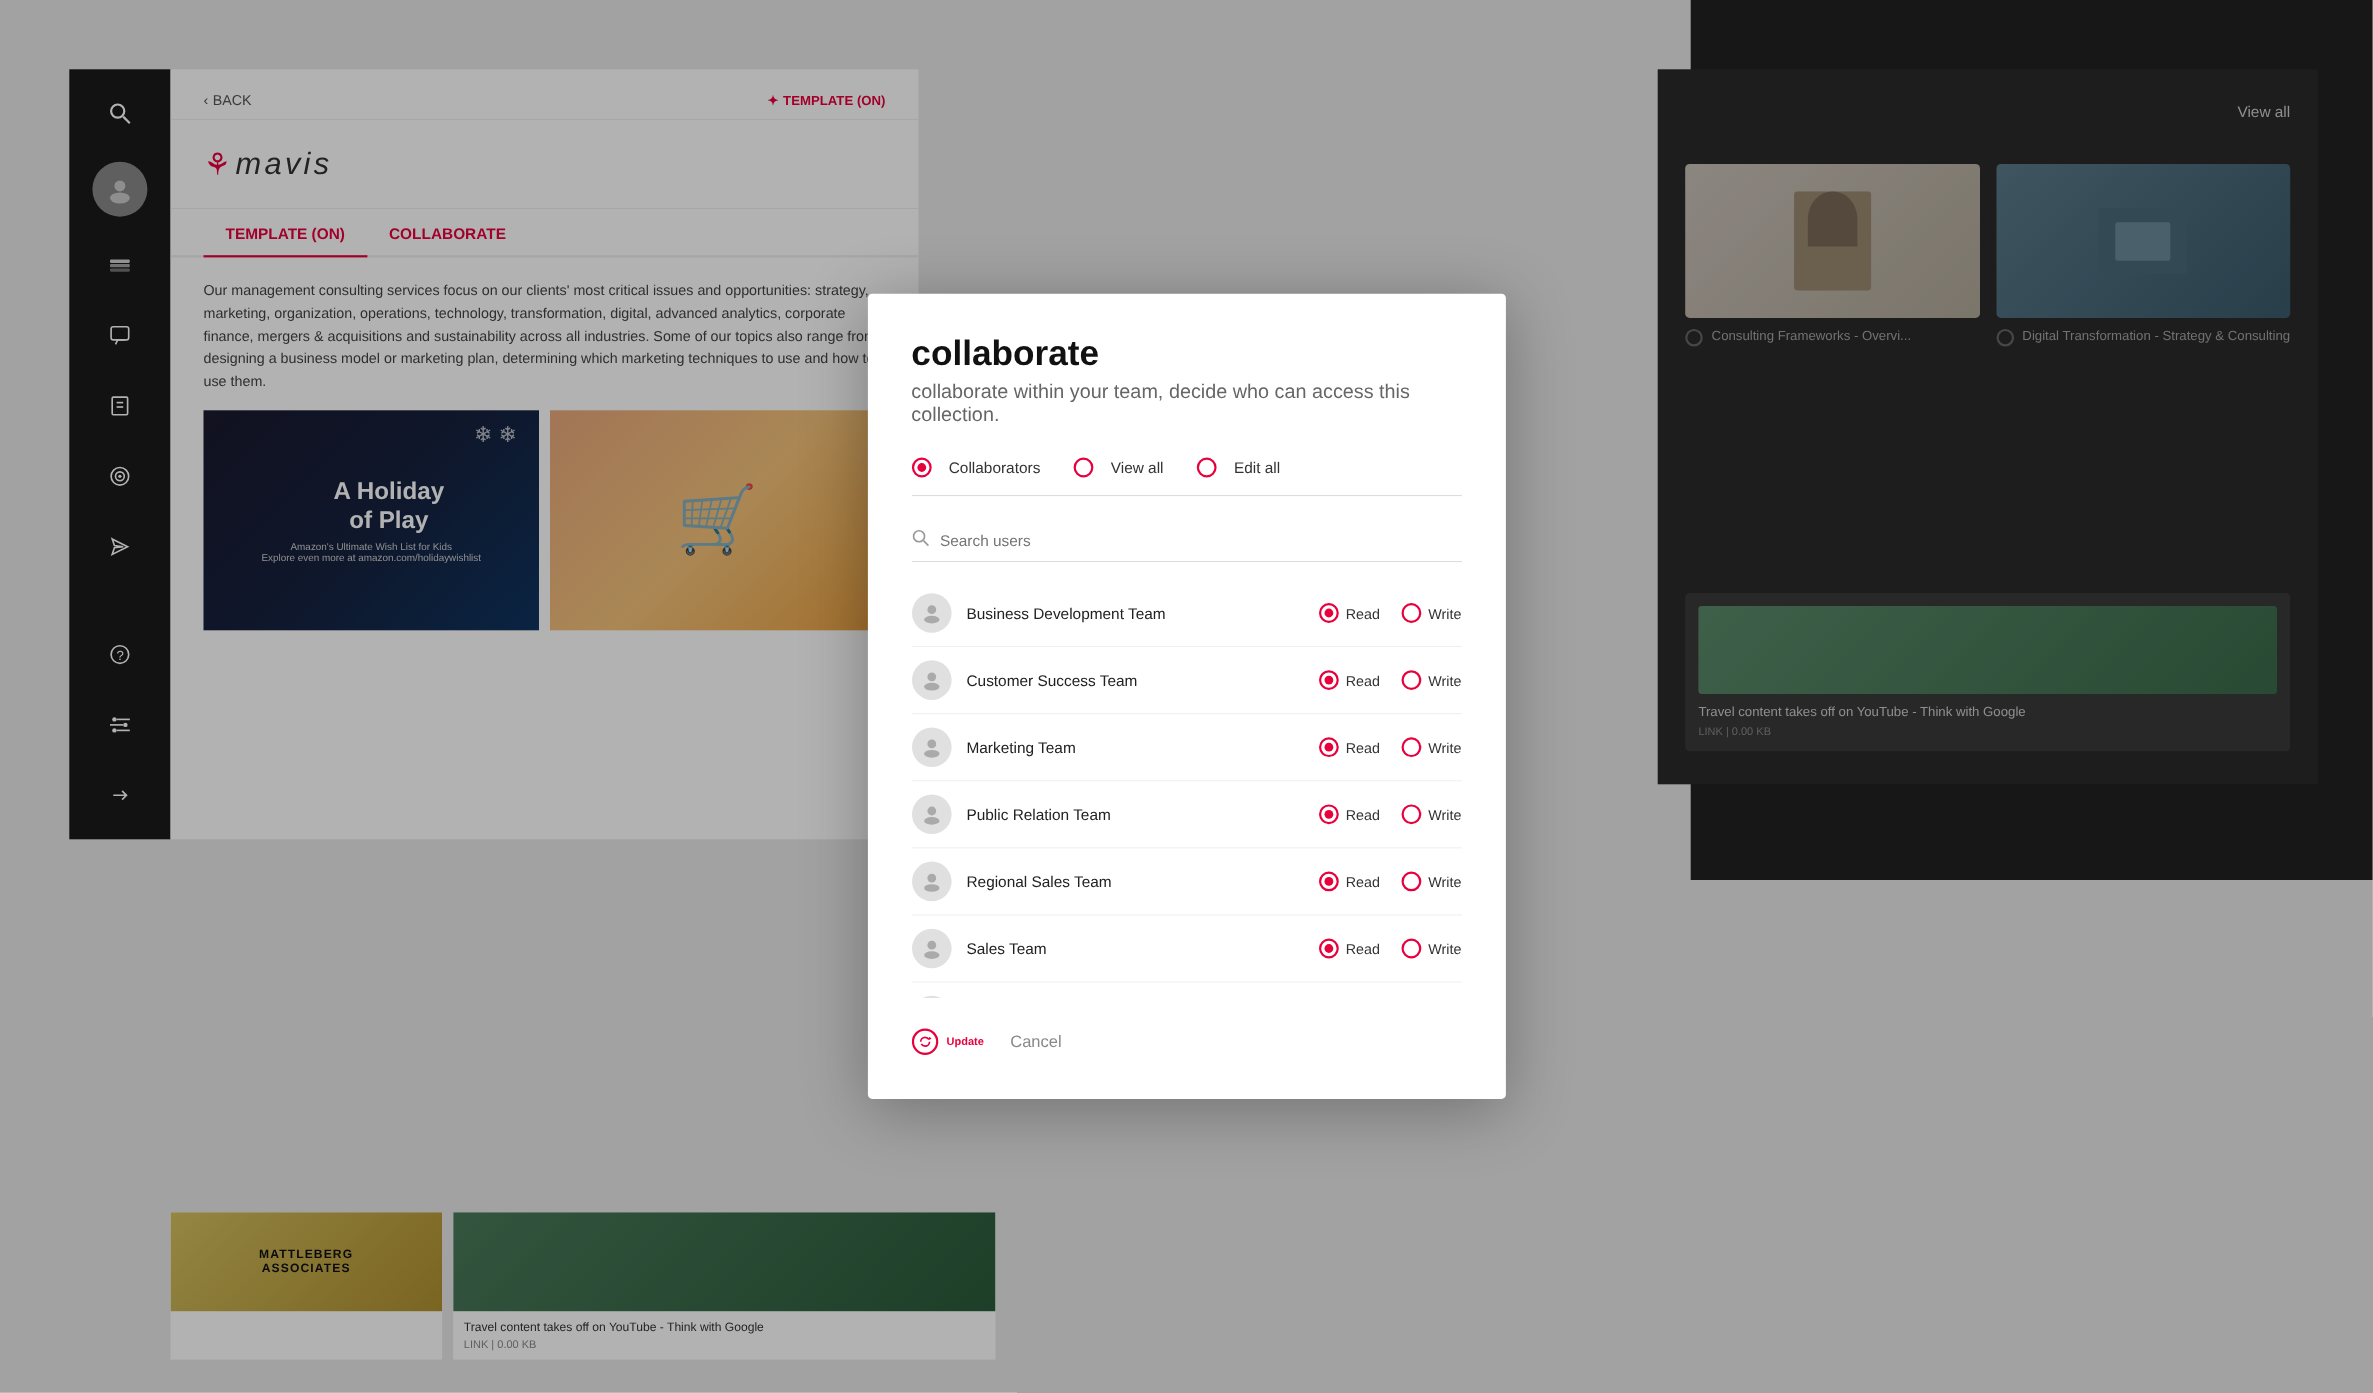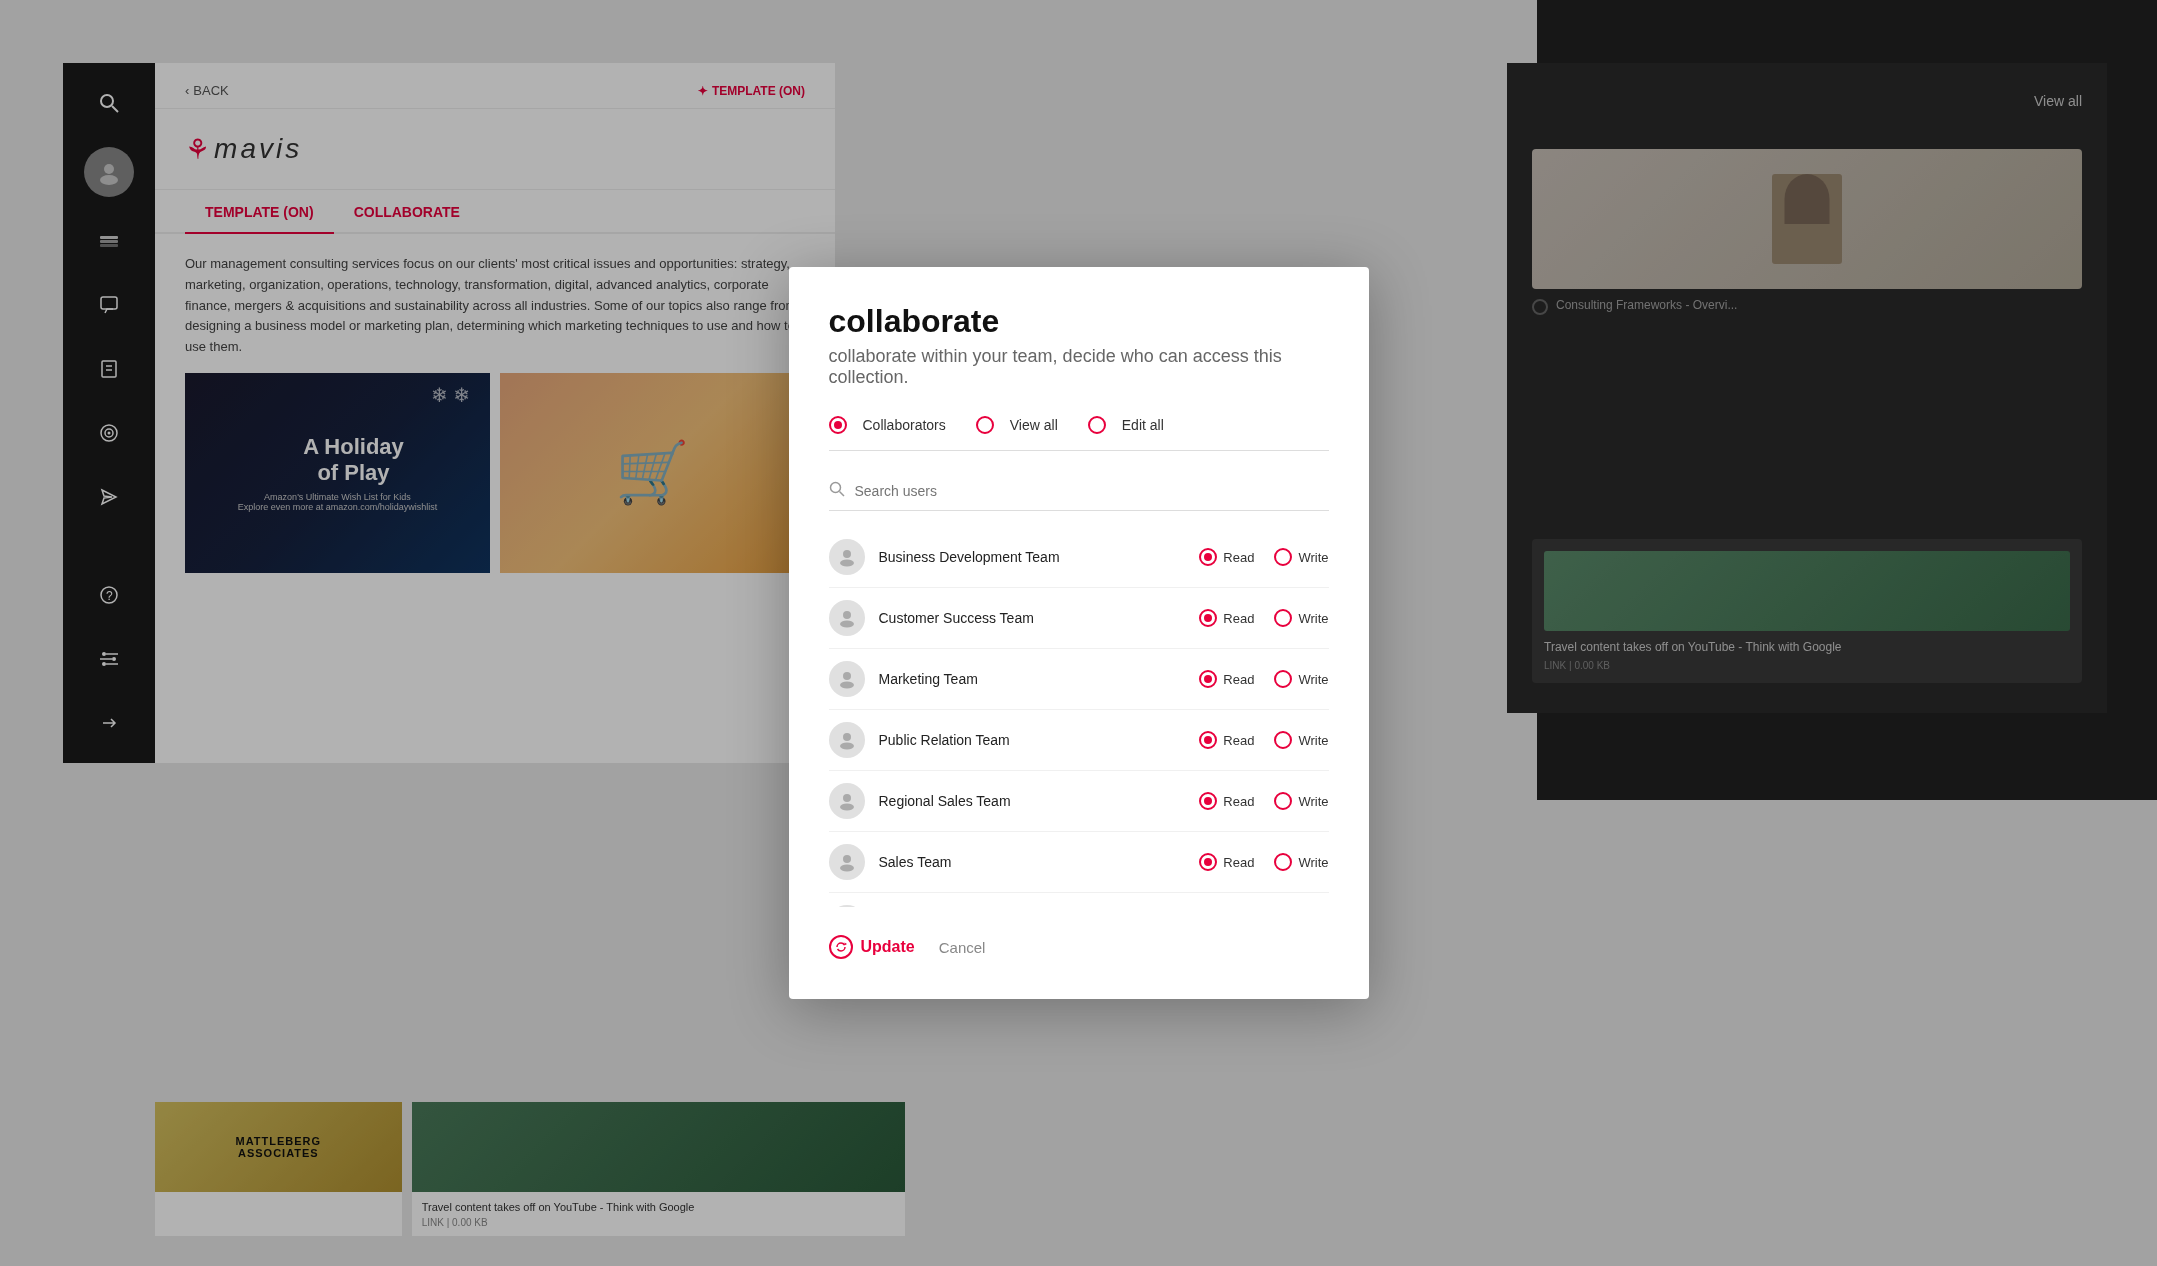--- a/index.html
+++ b/index.html
@@ -372,21 +372,21 @@
       display: flex;
       align-items: center;
       gap: 24px;
       margin-top: 28px;
     }
 
     .update-btn {
       display: flex;
       align-items: center;
       gap: 8px;
-      font-size: 16px;
+      font-size: 10px;
       font-weight: 600;
       color: #e8003d;
       cursor: pointer;
       background: none;
       border: none;
     }
 
     .cancel-btn {
       font-size: 15px;
       color: #888;
@@ -536,20 +536,31 @@
         <div style="width:70px;height:90px;background:#9a8870;border-radius:3px;position:relative;">
           <div style="width:45px;height:50px;background:#7a6858;border-radius:50% 50% 0 0;position:absolute;top:0;left:50%;transform:translateX(-50%);"></div>
         </div>
       </div>
       <div style="display:flex;align-items:flex-start;gap:8px;">
         <div style="width:16px;height:16px;border-radius:50%;border:2px solid #666;flex-shrink:0;margin-top:2px;"></div>
         <div class="card-title">Consulting Frameworks - Overvi...</div>
       </div>
     </div>
 
+    <div style="flex:1;">
+      <div style="width:100%;height:140px;background:linear-gradient(135deg,#5a7a8a,#3a5a6a);border-radius:4px;margin-bottom:8px;display:flex;align-items:center;justify-content:center;overflow:hidden;">
+        <div style="width:80px;height:60px;background:#4a6a7a;border-radius:3px;display:flex;align-items:center;justify-content:center;">
+          <div style="width:50px;height:35px;background:#6a8a9a;border-radius:2px;"></div>
+        </div>
+      </div>
+      <div style="display:flex;align-items:flex-start;gap:8px;">
+        <div style="width:16px;height:16px;border-radius:50%;border:2px solid #666;flex-shrink:0;margin-top:2px;"></div>
+        <div class="card-title">Digital Transformation - Strategy &amp; Consulting</div>
+      </div>
+    </div>
   </div>
 
   <div style="position:absolute;bottom:30px;left:25px;right:25px;">
     <div style="background:#3a3a3a;padding:12px;border-radius:4px;">
       <div style="width:100%;height:80px;background:linear-gradient(135deg,#5a8a6a,#3a6a4a);border-radius:3px;margin-bottom:8px;"></div>
       <div style="font-size:12px;color:#ccc;line-height:1.4;">Travel content takes off on YouTube - Think with Google</div>
       <div style="font-size:10px;color:#888;margin-top:4px;">LINK | 0.00 KB</div>
     </div>
   </div>
 </div>

